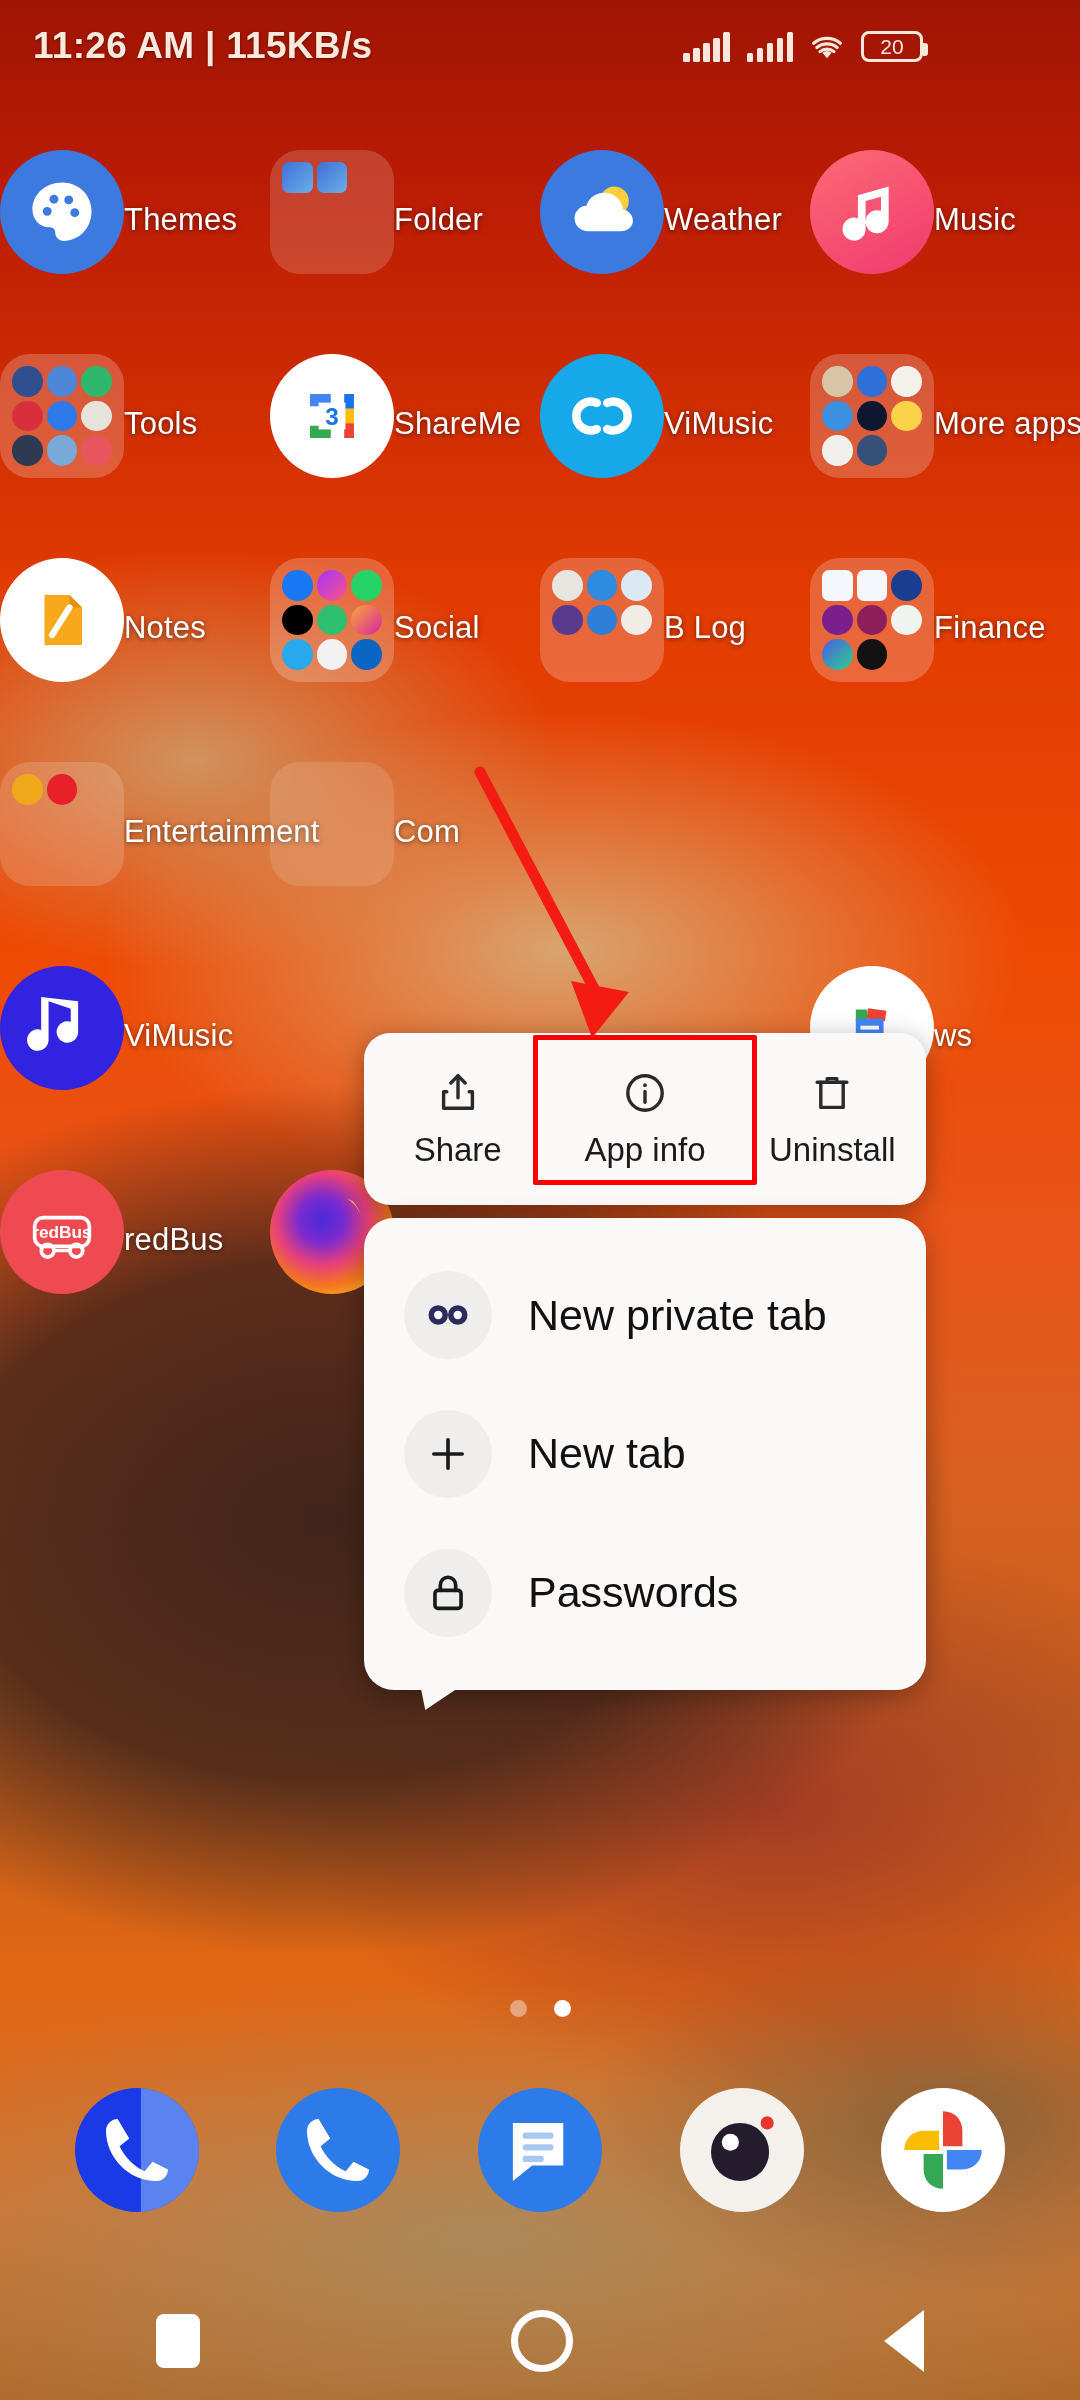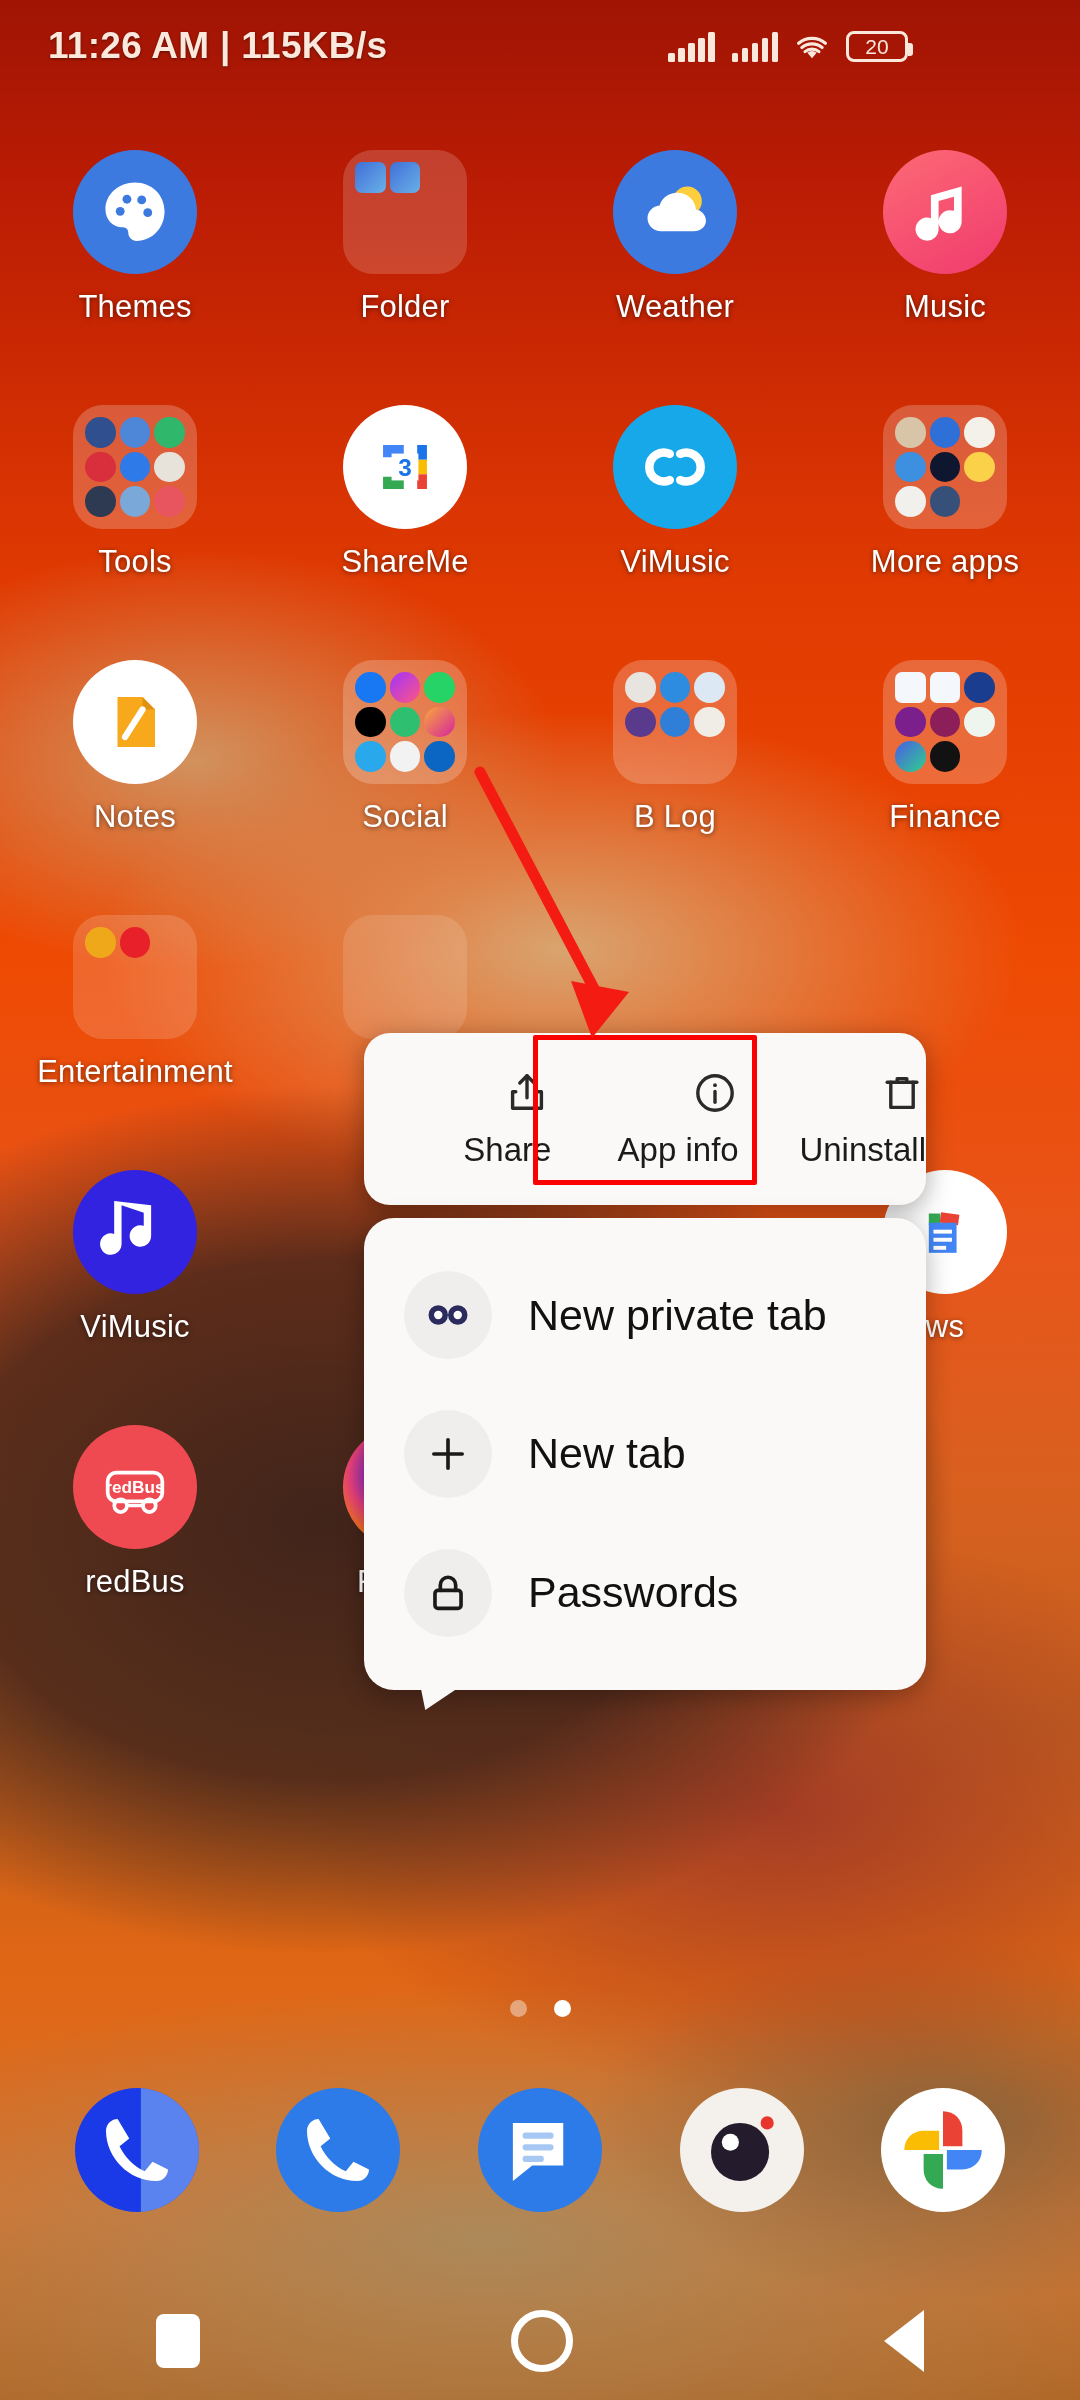--- a/index.html
+++ b/index.html
@@ -15,21 +15,21 @@
       radial-gradient(ellipse 640px 330px at 52% 950px, rgba(214,176,126,0.88) 0%, rgba(214,176,126,0) 72%),
       radial-gradient(ellipse 520px 260px at 88% 2120px, rgba(120,95,62,0.8) 0%, rgba(120,95,62,0) 70%),
       radial-gradient(ellipse 900px 300px at 45% 2240px, rgba(168,140,95,0.9) 0%, rgba(168,140,95,0.2) 65%, rgba(168,140,95,0) 85%),
       linear-gradient(180deg,#a01404 0%, #bb1c04 8%, #e03a02 24%, #ee4a03 40%, #e8551a 52%, #d8601f 62%, #c4601e 72%, #e06614 82%, #d8702a 92%, #b06828 100%);
   }
 
   
   #statusbar {
     position:absolute; top:0; left:0; width:956px; height:92px;
     display:flex; align-items:center; justify-content:space-between;
-    padding:0 48px; z-index:40;
+    padding:0 33px; z-index:40;
   }
   #statusbar .st-left {
     color:#fbe8dd; font-size:37px; font-weight:700; letter-spacing:0.3px;
     text-shadow:0 1px 3px rgba(0,0,0,.45); white-space:nowrap;
   }
   .st-right { display:flex; align-items:flex-end; gap:17px; }
   .bars { display:flex; align-items:flex-end; gap:3.5px; height:30px; }
   .bars i { display:block; width:6.5px; background:#fbe8dd; border-radius:1.5px; }
   .bars i:nth-child(1){height:9px;} .bars i:nth-child(2){height:14px;}
   .bars i:nth-child(3){height:19px;} .bars i:nth-child(4){height:24px;}
@@ -38,21 +38,21 @@
   .battery {
     width:62px; height:31px; border:3px solid #fbe8dd; border-radius:8px;
     display:flex; align-items:center; justify-content:center; position:relative;
   }
   .battery::after{content:"";position:absolute;right:-8px;top:9px;width:5px;height:13px;background:#fbe8dd;border-radius:0 3px 3px 0;}
   .battery span{font-size:21px;font-weight:400;color:#fbe8dd;line-height:1;}
 
   
   #grid { position:absolute; top:150px; left:0; width:1080px; z-index:10; }
   .row { display:flex; width:1080px; }
-  .cell { width:270px; display:flex; flex-direction:column; align-items:center; }
+  .cell { width:270px; display:flex; flex-direction:row; align-items:center; }
   .appicon { width:124px; height:124px; position:relative; }
   .lbl {
     margin-top:15px; font-size:31px; color:#fff; font-weight:400;
     text-shadow:0 1px 5px rgba(0,0,0,.55); white-space:nowrap; letter-spacing:.2px;
   }
   .r-gap{ height:80px; }
 
   
   .folder {
     width:124px;height:124px;border-radius:30px;background:rgba(255,255,255,0.22);
@@ -68,21 +68,21 @@
   
   #arrow { position:absolute; left:0; top:0; width:1080px; height:2400px; z-index:60; pointer-events:none; }
 
   
   #ctxmenu {
     position:absolute; left:364px; top:1033px; width:562px; height:172px;
     background:#fbf9f8; border-radius:26px; z-index:50;
     box-shadow:0 6px 26px rgba(0,0,0,.34);
     display:flex; align-items:center;
   }
-  .ctxitem{ flex:1; display:flex; flex-direction:column; align-items:flex-end; gap:10px; }
+  .ctxitem{ flex:1; display:flex; flex-direction:column; align-items:center; gap:10px; }
   .ctxitem .cl{ font-size:33px; color:#1b1b1b; }
   .ctxitem.hl{ position:relative; }
   .ctxitem.hl::before{
     content:""; position:absolute; left:50%; transform:translateX(-50%);
     top:-34px; width:214px; height:140px; border:5px solid #fb0202; border-radius:2px;
   }
 
   #shortcuts {
     position:absolute; left:364px; top:1218px; width:562px; height:472px;
     background:#fbf9f8; border-radius:30px; z-index:50;

